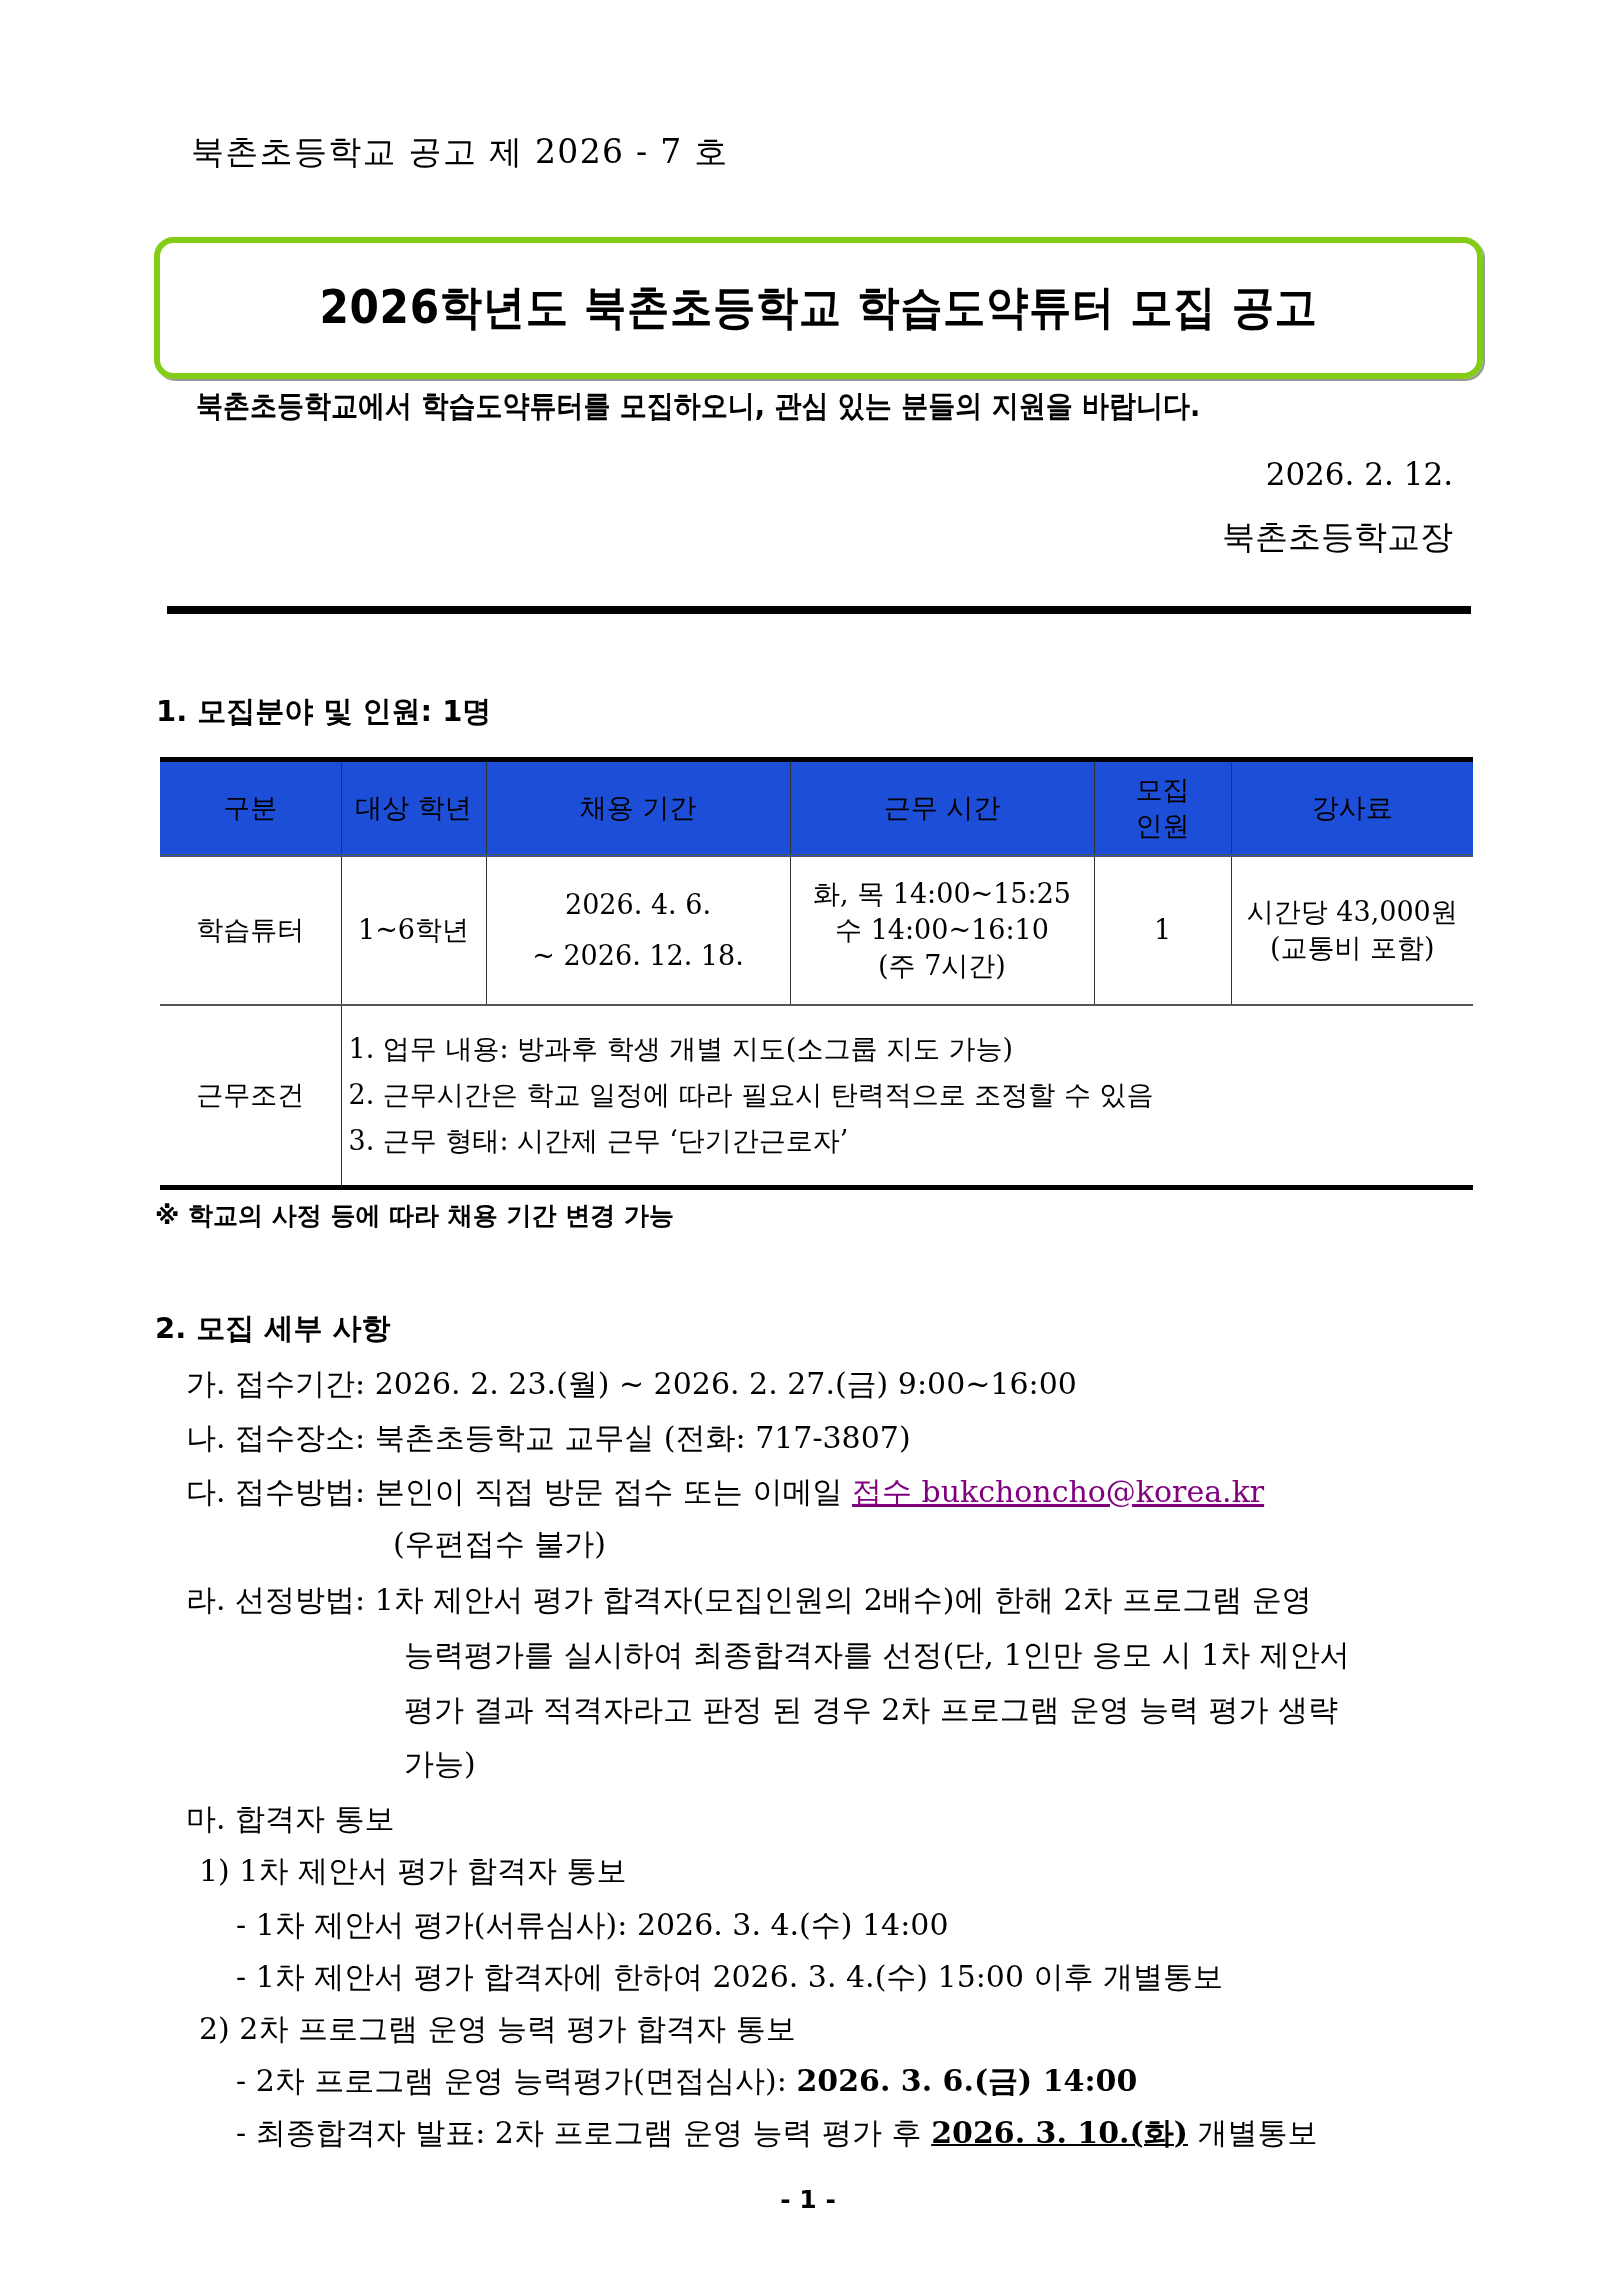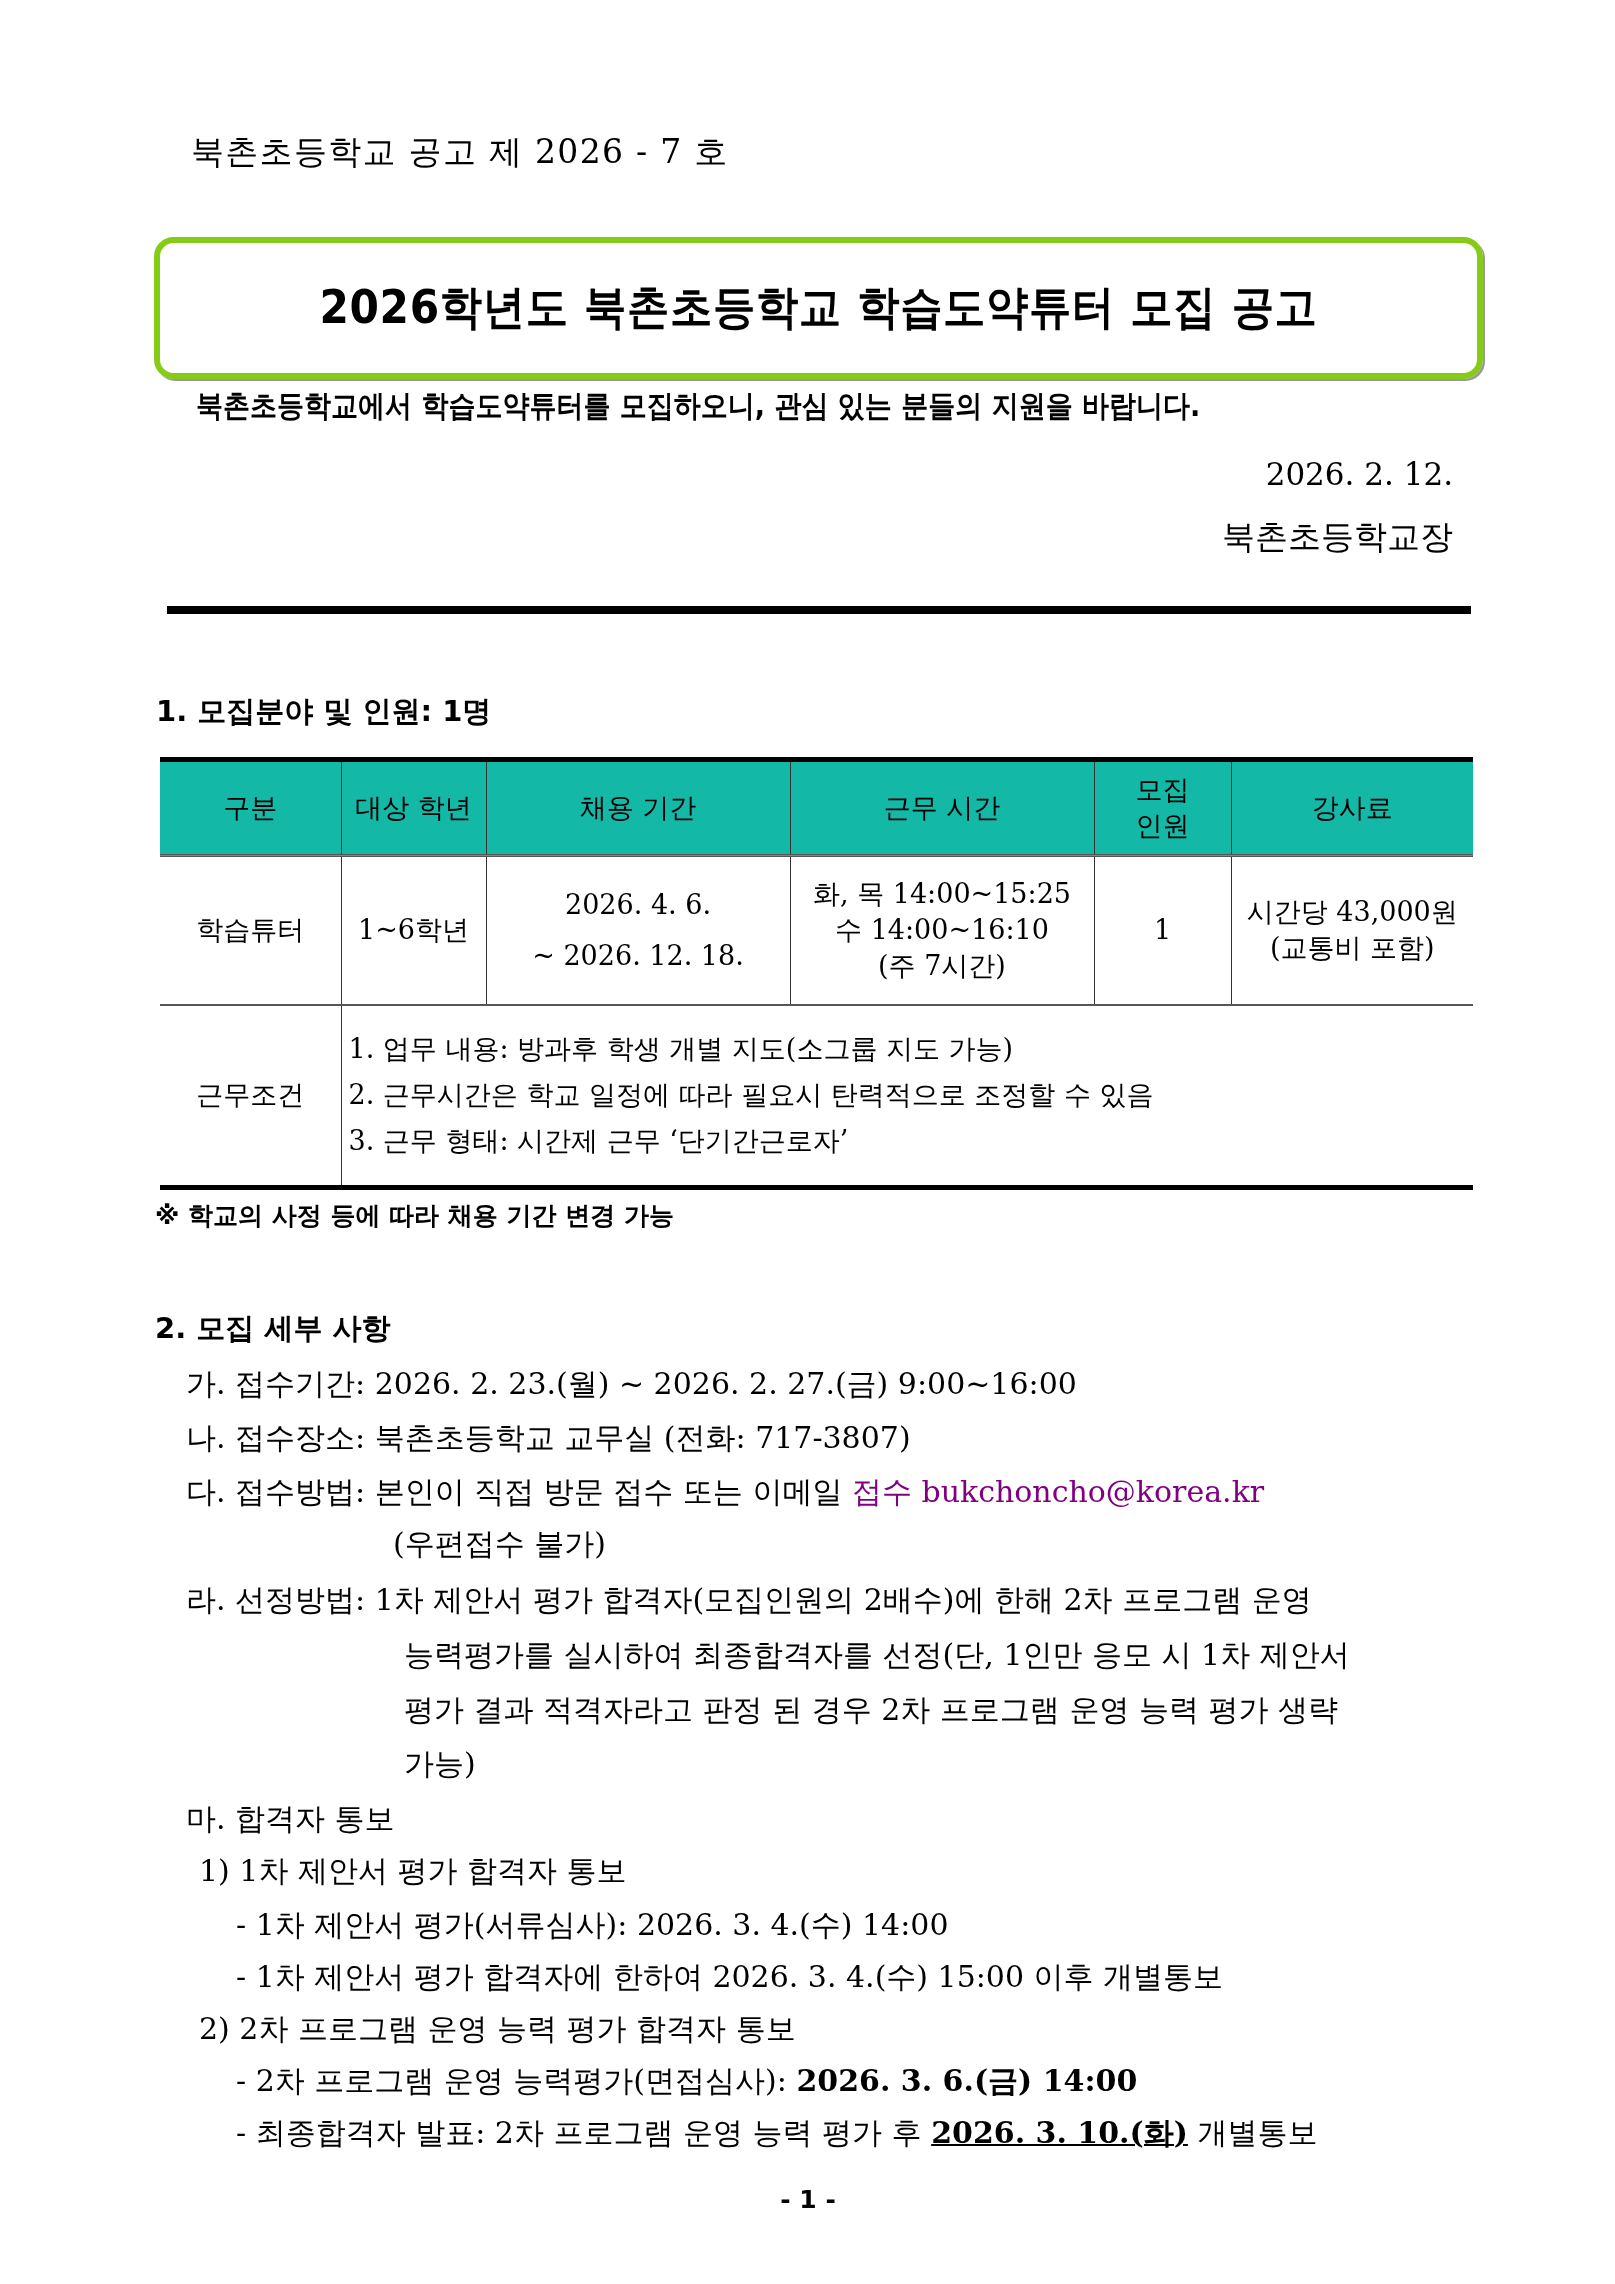--- a/index.html
+++ b/index.html
@@ -24,34 +24,34 @@
   #date { right: 163px; top: 456px; font-size: 31px; }
   #issuer { right: 163px; top: 515px; font-size: 33px; }
   #rule { left: 167px; top: 606px; width: 1304px; height: 7.8px; background: #000; }
 
   .section-heading { font-family: "DejaVu Sans", "Liberation Sans", sans-serif; font-weight: bold; font-size: 29px; }
   #sec1-heading { left: 156px; top: 692px; }
 
   #table { left: 160px; top: 757px; width: 1313px; border-collapse: collapse; font-size: 27px; }
   #table th, #table td { border-left: 1.3px solid #333; text-align: center; vertical-align: middle; padding: 0; }
   #table th:first-child, #table td:first-child { border-left: none; }
-  #table thead tr { height: 96px; background: #14b8a6; }
+  #table thead tr { height: 96px; background: #1d4ed8; }
   #table thead th { border-top: 5.2px solid #000; font-weight: normal; font-family: "DejaVu Sans", "Liberation Sans", sans-serif; border-bottom: 3.9px double #555; }
   #table tbody tr.data-row { height: 149px; }
   #table tbody tr.data-row td { border-bottom: 2px solid #555; line-height: 1.35; }
   #table tbody tr.cond-row { height: 183px; }
   #table tbody tr.cond-row td { border-bottom: 5.2px solid #000; }
   #table td.cond-list { text-align: left; padding-left: 7px; line-height: 1.7; }
 
   #table-note { left: 155px; top: 1199px; font-size: 25px; font-weight: bold; font-family: "DejaVu Sans", "Liberation Sans", sans-serif; }
 
   #sec2-heading { left: 155px; top: 1309px; }
 
   .line { font-size: 30px; white-space: nowrap; }
-  .email { color: #800080; }
+  .email { color: #800080; text-decoration: underline; }
   .bold { font-weight: bold; }
   .u { text-decoration: underline; text-decoration-thickness: 2px; }
 
   #page-num { left: 0; width: 1616px; top: 2185px; text-align: center; font-size: 25px; font-weight: bold; font-family: "DejaVu Sans", "Liberation Sans", sans-serif; }
 </style>
 </head>
 <body>
 
 <div id="notice-number" class="abs">북촌초등학교 공고 제 2026 - 7 호</div>
 

